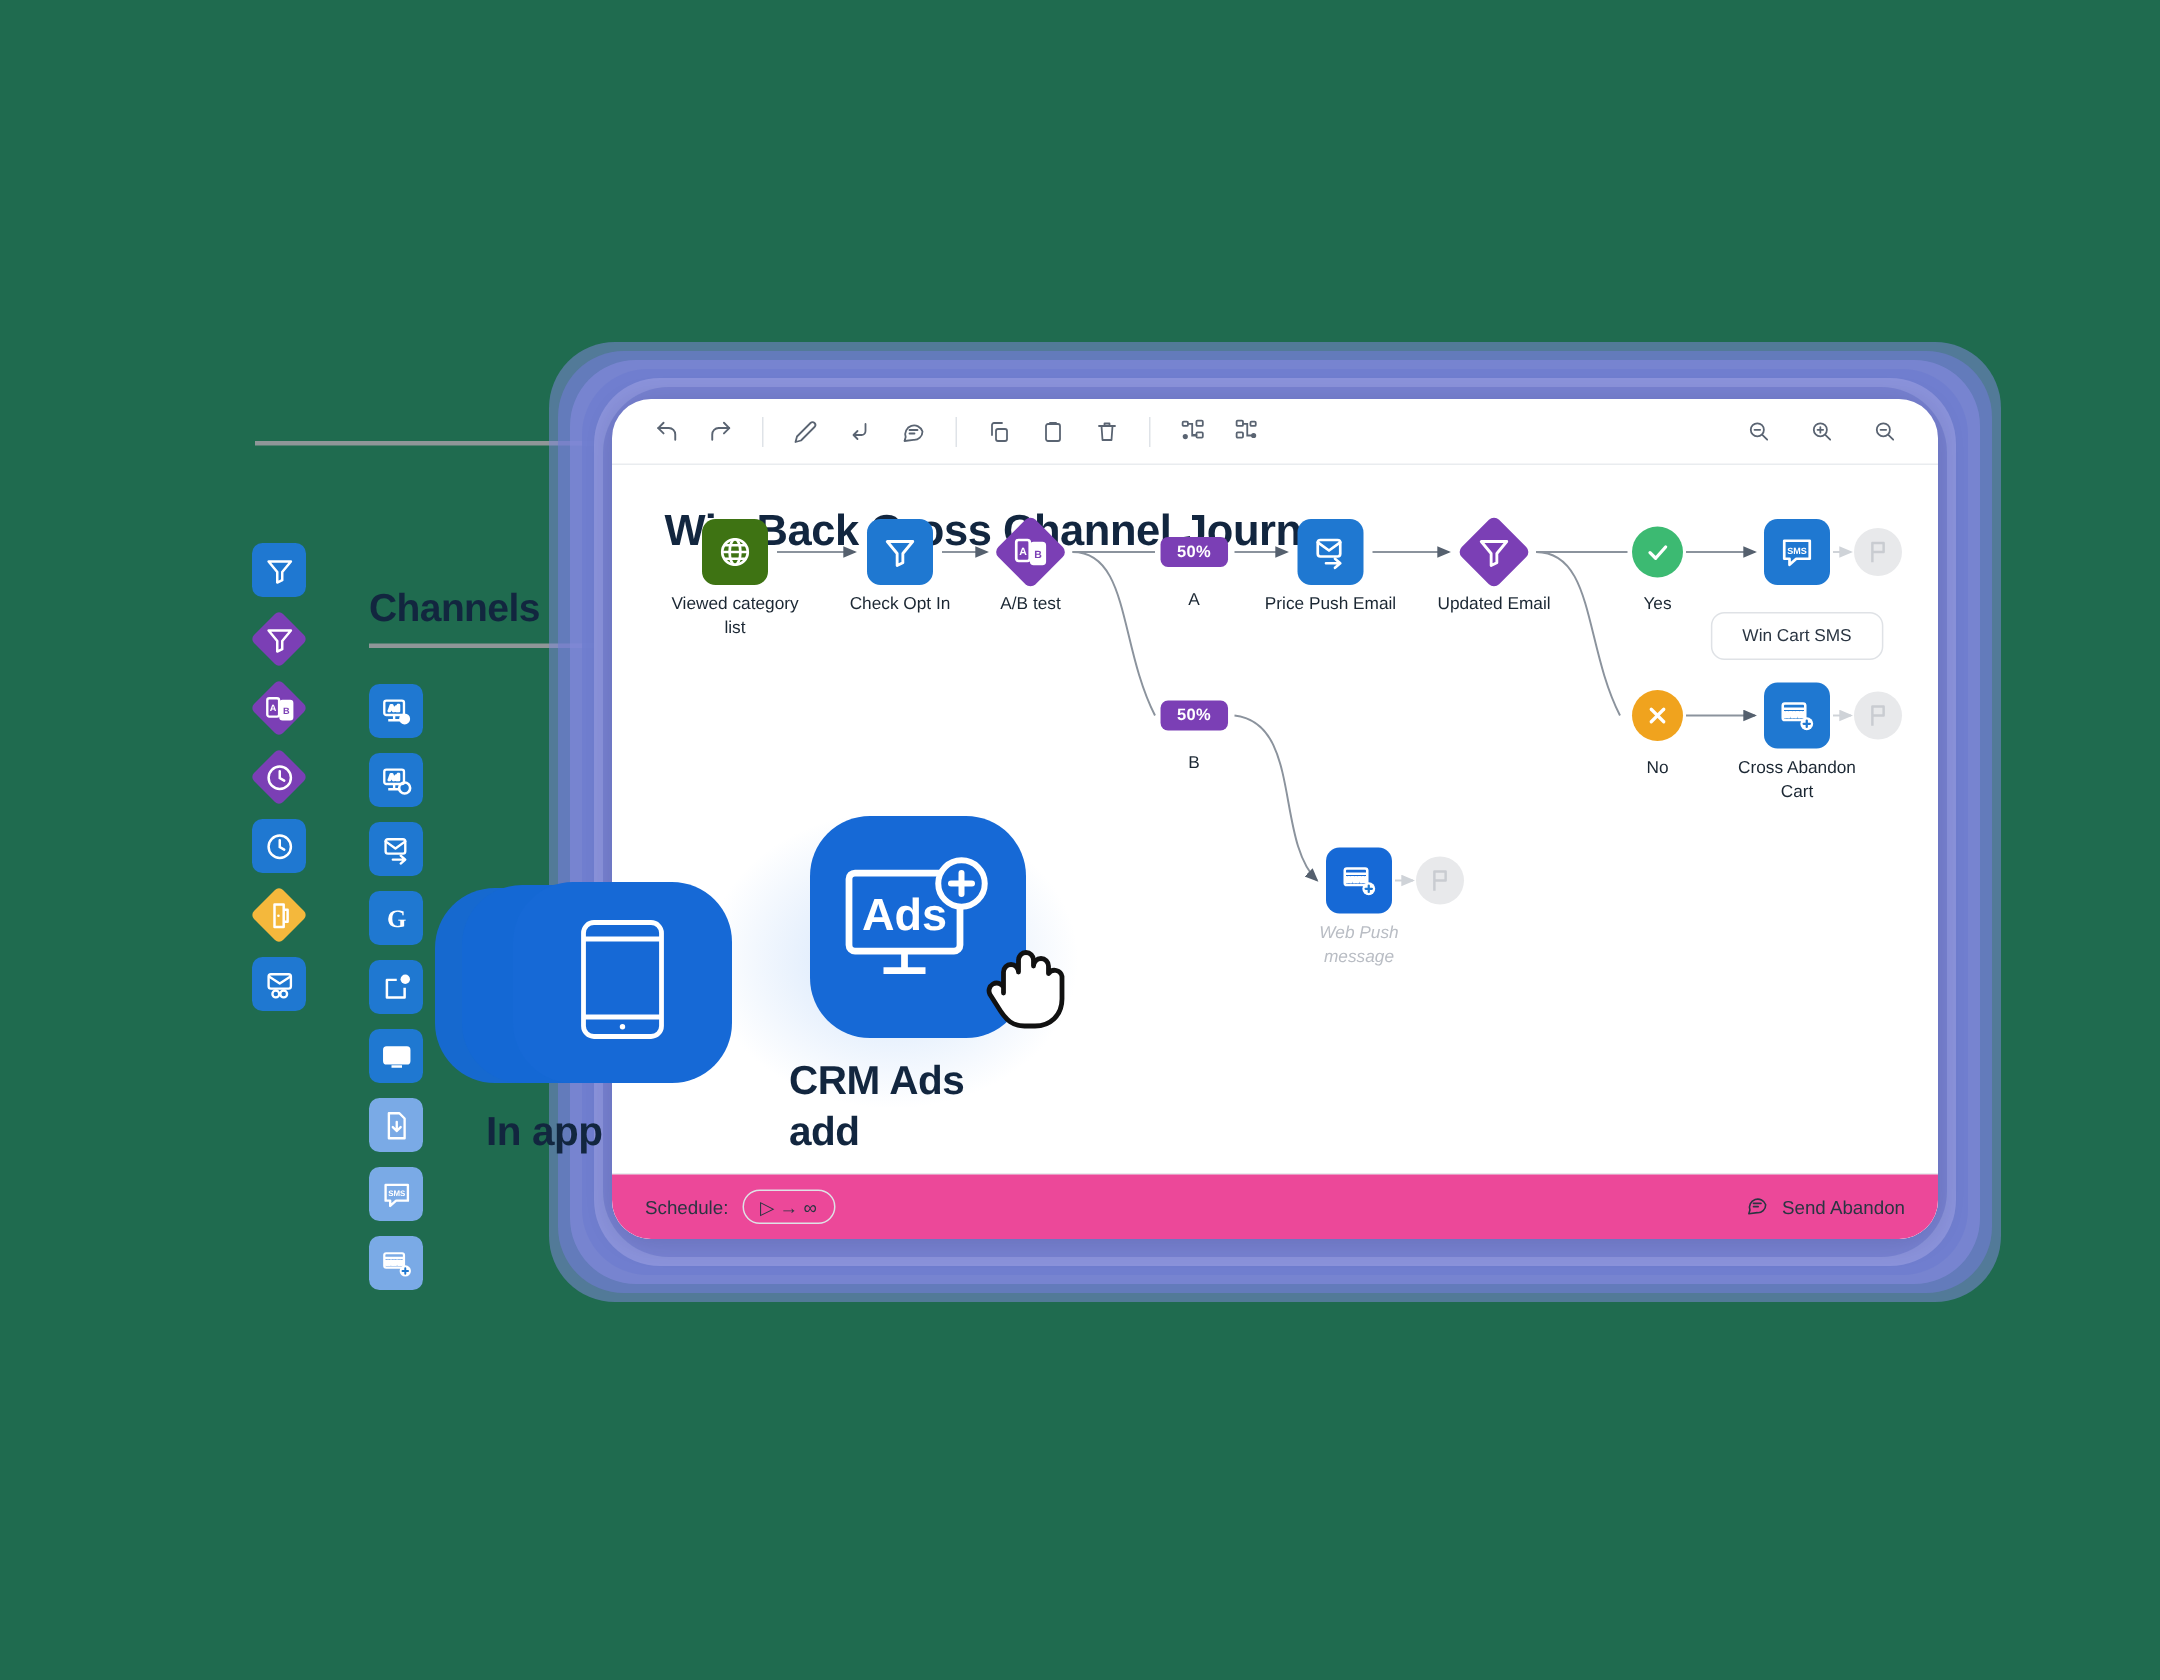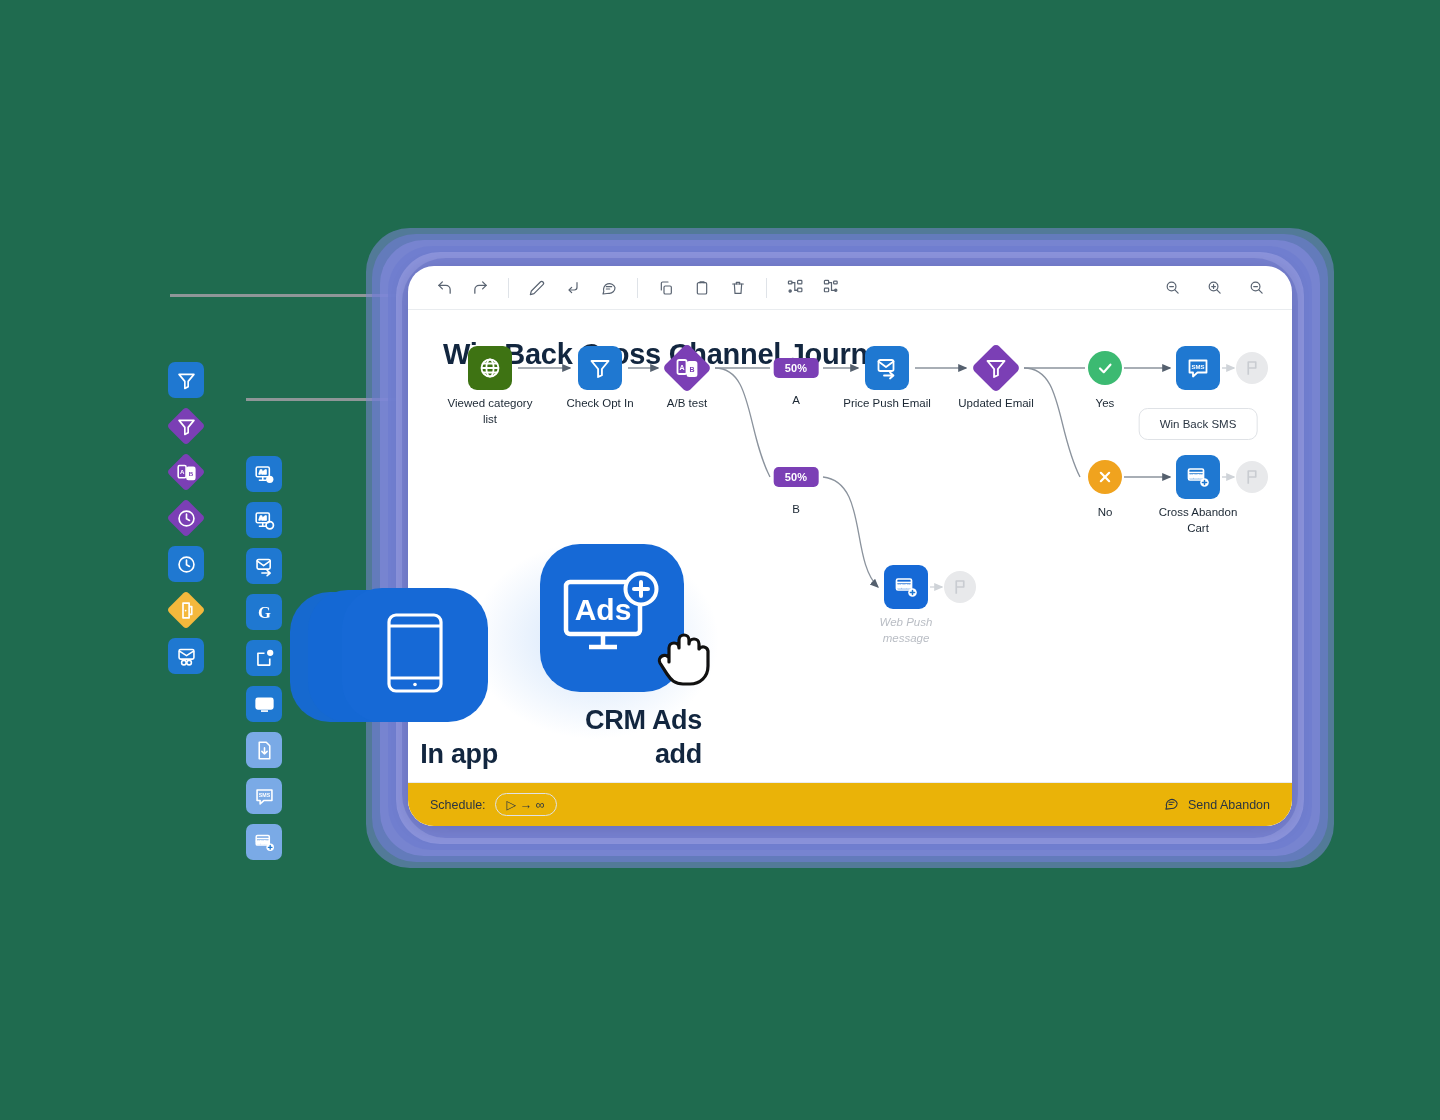--- a/index.html
+++ b/index.html
@@ -110,21 +110,21 @@
   .chipbtn{
     position:absolute; transform:translateX(-50%);
     border:1px solid #dfe2e6; border-radius:9px; background:#fff;
     font-size:11.5px; color:#2a3542; padding:9px 20px; white-space:nowrap;
   }
 
   
   .footer{
     position:absolute; bottom:0; left:0; right:0; height:44px;
     border-top:1px solid #e9ecef; display:flex; align-items:center;
-    padding:0 22px; justify-content:space-between; background:#eab308;
+    padding:0 22px; justify-content:space-between; background:#ec4899;
   }
   .sched{ display:flex; align-items:center; gap:9px; font-size:12.5px; color:#2a3542; }
   .sched-chip{
     border:1px solid #dfe2e6; border-radius:13px; padding:3px 11px;
     display:flex; align-items:center; gap:4px; color:#2a3542;
   }
   .feedback{ display:flex; align-items:center; gap:9px; font-size:12.5px; color:#2a3542; cursor:pointer; }
 
   
   .ov-glow{
@@ -135,35 +135,36 @@
   .ov-card{
     position:absolute; border-radius:42px; background:#1669d6;
     display:flex; align-items:center; justify-content:center;
   }
   #inapp-shadow1{ left:290px; top:592px; width:150px; height:130px; background:#1669d6; opacity:.95; border-radius:40px; }
   #inapp-shadow2{ left:308px; top:590px; width:155px; height:132px; background:#1468d4; border-radius:40px; }
   #inapp-card{ left:342px; top:588px; width:146px; height:134px; border-radius:40px; }
   #ads-card{ left:540px; top:544px; width:144px; height:148px; border-radius:40px; }
 
   .ov-label{
-    position:absolute; text-align:right; font-size:27px; font-weight:800;
+    position:absolute; text-align:left; font-size:27px; font-weight:800;
     color:#12263f; line-height:1.25; letter-spacing:-.3px;
   }
   #inapp-label{ left:324px; top:738px; width:174px; }
   #ads-label{ left:526px; top:704px; width:176px; }
   .hand{ position:absolute; left:655px; top:622px; }
 </style>
 </head>
 <body>
 
 <div class="legend" id="nodes-legend">
   <div class="legend-rule"></div>
 </div>
 
 <div class="legend" id="channels-legend">
+  <div class="legend-title">Channels</div>
   <div class="legend-rule"></div>
 </div>
 
 <div class="icon-col" id="nodes-col">
     <div class="nicon">
       <div class="shape" style="background: rgb(31, 120, 209);"></div>
       <span style="position: relative; z-index: 2; line-height: 0;">
         <svg width="21" height="21" viewBox="0 0 24 24" fill="none" stroke="#fff" stroke-width="1.9" stroke-linejoin="round">
           <path d="M3.5 5h17l-6.6 8v6.2l-3.8 1.8V13z"></path>
         </svg>
@@ -581,21 +582,21 @@
           </div>
           <div class="lab muted">
             <div>Web Push</div>
             <div>message</div>
           </div>
         </div>
         <div class="pill" style="left: 388px; top: 58px;">50%</div>
         <div class="pill-sub" style="left: 388px; top: 84px;">A</div>
         <div class="pill" style="left: 388px; top: 167px;">50%</div>
         <div class="pill-sub" style="left: 388px; top: 193px;">B</div>
-        <div class="chipbtn" style="left: 790px; top: 98px;">Win Back SMS</div>
+        <div class="chipbtn" style="left: 790px; top: 98px;">Win Cart SMS</div>
         <div class="node" style="left: 844px; top: 58px;">
           <div class="ghost">
             <svg width="18" height="18" viewBox="0 0 24 24" fill="none" stroke="#c9ccd1" stroke-width="2.2" stroke-linejoin="round">
               <path d="M7 21V4h10v8H7"></path>
             </svg>
           </div>
         </div>
         <div class="node" style="left: 844px; top: 167px;">
           <div class="ghost">
             <svg width="18" height="18" viewBox="0 0 24 24" fill="none" stroke="#c9ccd1" stroke-width="2.2" stroke-linejoin="round">

